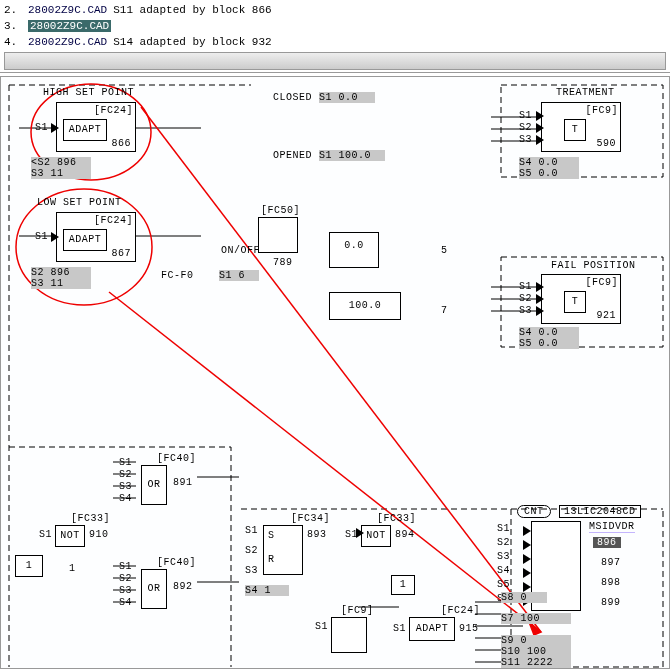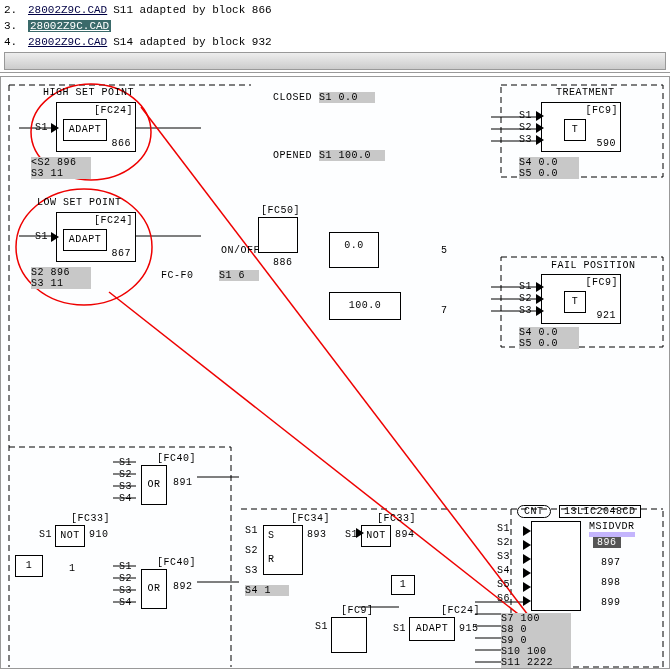--- a/index.html
+++ b/index.html
@@ -1,20 +1,20 @@
 <!DOCTYPE html>
 <html><head>
 <meta charset="utf-8">
 <style>
   *{box-sizing:border-box;margin:0;padding:0}
   body{width:670px;height:669px;background:#fff;font-family:"Courier New",monospace;font-size:11px;color:#000;overflow:hidden;position:relative}
   .top{background:#fff;border-bottom:1px solid #999;padding:2px 4px}
   .row{display:flex;gap:6px;align-items:center;height:16px}
   .num{width:18px;color:#000}
-  .link{color:#004;text-decoration:underline}
+  .link{color:#004;}
   .hl{background:#3a6a6a;color:#fff;padding:0 2px}
   .bar{height:18px;background:linear-gradient(#eee,#ccc);border:1px solid #999;margin-top:2px}
   .canvas{position:absolute;left:0;top:76px;width:670px;height:593px;background:#fdfeff;border:1px solid #999}
   .abs{position:absolute}
   .box{border:1.5px solid #000;background:#fff}
   .small{font-size:10px;letter-spacing:.5px}
   .grey{background:#c8c8c8}
   .tri{position:absolute;width:0;height:0;border-top:5px solid transparent;border-bottom:5px solid transparent;border-left:8px solid #000}
   svg.net{position:absolute;left:0;top:0;width:670px;height:593px;pointer-events:none}
 </style>
@@ -99,21 +99,21 @@
   <span class="tri" style="left:535px;top:58px"></span>
   <div class="abs small" style="left:518px;top:33px">S1</div>
   <div class="abs small" style="left:518px;top:45px">S2</div>
   <div class="abs small" style="left:518px;top:57px">S3</div>
   <div class="abs small grey" style="left:518px;top:80px;width:60px">S4  0.0</div>
   <div class="abs small grey" style="left:518px;top:91px;width:60px">S5  0.0</div>
 
   <div class="abs small" style="left:260px;top:128px">[FC50]</div>
   <div class="abs box" style="left:257px;top:140px;width:40px;height:36px"></div>
   <div class="abs small" style="left:220px;top:168px">ON/OFF</div>
-  <div class="abs small" style="left:272px;top:180px">886</div>
+  <div class="abs small" style="left:272px;top:180px">789</div>
   <div class="abs small" style="left:160px;top:193px">FC-F0</div>
   <div class="abs small grey" style="left:218px;top:193px;width:40px">S1  6</div>
 
   <div class="abs box small" style="left:328px;top:155px;width:50px;height:36px;text-align:center;line-height:26px">0.0</div>
   <div class="abs box small" style="left:328px;top:215px;width:72px;height:28px;text-align:center;line-height:26px">100.0</div>
   <div class="abs small" style="left:440px;top:168px">5</div>
   <div class="abs small" style="left:440px;top:228px">7</div>
 
   <div class="abs small" style="left:550px;top:183px">FAIL POSITION</div>
   <div class="abs box" style="left:540px;top:197px;width:80px;height:50px">
@@ -190,26 +190,26 @@
   <div class="abs small" style="left:496px;top:488px">S4</div>
   <div class="abs small" style="left:496px;top:502px">S5</div>
   <div class="abs small" style="left:496px;top:516px">S6</div>
   <span class="tri" style="left:522px;top:449px"></span>
   <span class="tri" style="left:522px;top:463px"></span>
   <span class="tri" style="left:522px;top:477px"></span>
   <span class="tri" style="left:522px;top:491px"></span>
   <span class="tri" style="left:522px;top:505px"></span>
   <span class="tri" style="left:522px;top:519px"></span>
 
-  <div class="abs small" style="left:588px;top:444px;border-bottom:5px solid #c4b5fd">MSIDVDR</div>
+  <div class="abs small" style="left:588px;top:444px;border-bottom:1px solid #c4b5fd">MSIDVDR</div>
   <div class="abs small" style="left:592px;top:460px;background:#555;color:#fff;padding:0 4px">896</div>
   <div class="abs small" style="left:600px;top:480px">897</div>
   <div class="abs small" style="left:600px;top:500px">898</div>
   <div class="abs small" style="left:600px;top:520px">899</div>
 
   <div class="abs small grey" style="left:500px;top:536px;width:70px">S7  100</div>
-  <div class="abs small grey" style="left:500px;top:547px;width:70px">S8  0</div>
+  <div class="abs small grey" style="left:500px;top:515px;width:46px">S8  0</div>
   <div class="abs small grey" style="left:500px;top:558px;width:70px">S9  0</div>
   <div class="abs small grey" style="left:500px;top:569px;width:70px">S10 100</div>
   <div class="abs small grey" style="left:500px;top:580px;width:70px">S11 2222</div>
   <div class="abs small" style="left:500px;top:591px;width:70px">S12 2222</div>
 
 </div>
 
 </body></html>

